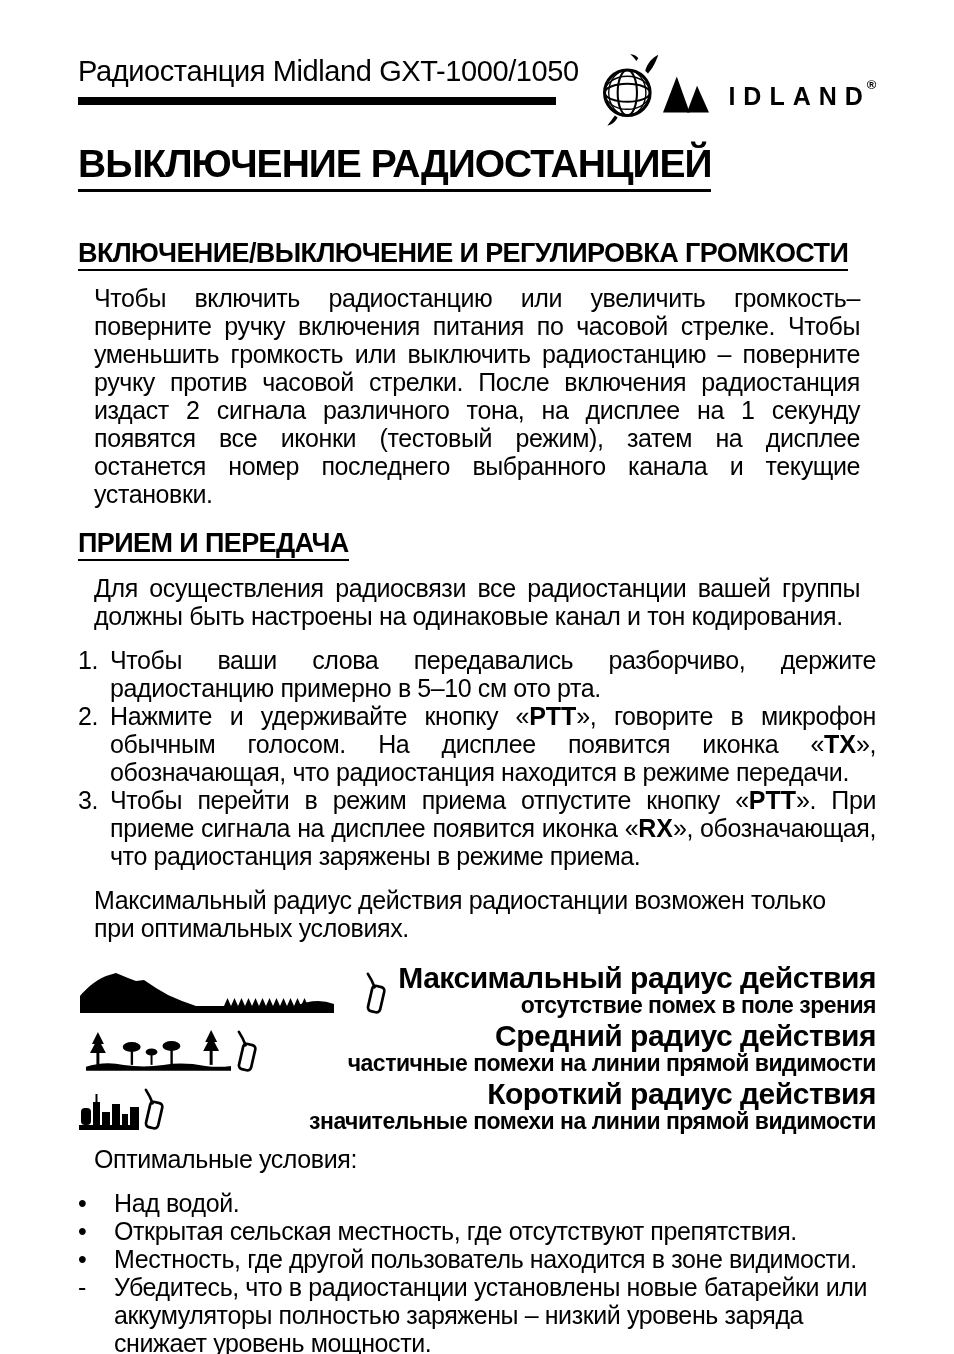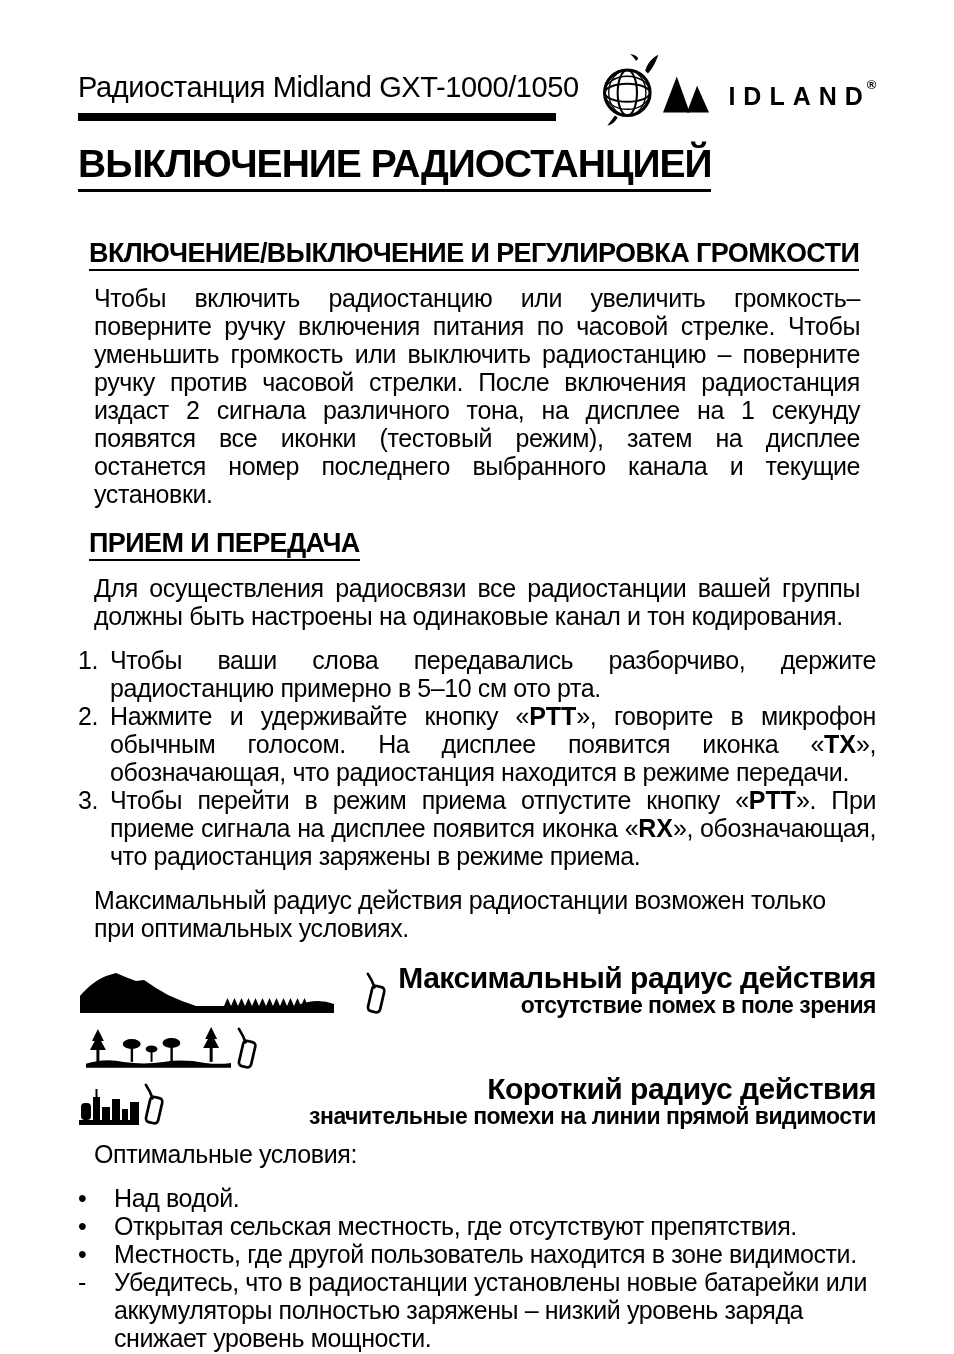--- a/index.html
+++ b/index.html
@@ -9,32 +9,32 @@
     margin:0 auto;
     padding:54px 78px 0 78px;
     background:#fff;color:#000;
     font-family:"Liberation Sans","DejaVu Sans",sans-serif;
     letter-spacing:-0.4px;
     overflow:hidden;
   }
   
   .hdr{display:flex;justify-content:space-between;align-items:flex-start;height:76px;}
   .hdr-left{flex:1;}
-  .doc-title{font-size:29px;line-height:34px;margin-top:16px;}
+  .doc-title{font-size:29px;line-height:34px;}
   .hdr-bar{width:478px;height:8px;background:#000;margin-top:9px;}
   .logo{display:flex;align-items:flex-start;margin-top:-2px;}
   .globe-svg{width:62px;height:76px;}
   .brandrow{display:flex;align-items:flex-end;margin-left:4px;margin-top:22px;}
   .m-svg{width:46px;height:40px;}
   .brand-rest{font-size:25px;font-weight:bold;letter-spacing:8px;line-height:36px;margin-left:19px;}
   .reg{font-size:13px;font-weight:bold;margin-bottom:22px;margin-left:-4px;}
   
   .page-title{display:inline-block;font-size:39px;font-weight:bold;letter-spacing:-1px;
     border-bottom:3px solid #000;padding-bottom:3px;margin-top:12px;line-height:44px;}
-  .h2{margin:20px 0 6px 11px;}
+  .h2{margin:20px 0 6px 0;}
   .h2 span{font-size:27px;font-weight:bold;letter-spacing:-0.6px;
     border-bottom:2.5px solid #000;padding-bottom:1px;line-height:30px;}
   
   .btxt{font-size:25px;line-height:28px;margin:16px;}
   .just{text-align:justify;}
   b{letter-spacing:0;}
   
   .nitem{display:flex;}
   .nnum{flex:none;width:32px;font-size:25px;line-height:28px;}
   .ntext{flex:1;font-size:25px;line-height:28px;text-align:justify;}
@@ -159,20 +159,24 @@
             <path d="M128,13 L136,28 L120,28 Z" fill="#000"></path>
             <rect x="126.5" y="28" width="3" height="14" fill="#000"></rect>
         </svg>
         <svg class="walkie" viewBox="0 0 26 46">
           <g transform="rotate(13 13 30)">
               <rect x="6" y="16" width="13" height="27" rx="4" fill="#fff" stroke="#000" stroke-width="2.8"></rect>
             </g>
           <path d="M11,17 Q8,9 4,3" fill="none" stroke="#000" stroke-width="2.8" stroke-linecap="round"></path>
         </svg>
       </span>
+      <span class="rlabels">
+        <div class="rtitle">Средний радиус действия</div>
+        <div class="rsub">частичные помехи на линии прямой видимости</div>
+      </span>
     </div>
 
     <div class="range-row r3">
       <span class="iconwrap">
         <svg width="62" height="50" viewBox="0 0 62 50">
           <rect x="1" y="44" width="60" height="5" fill="#000"></rect>
           <rect x="3" y="27" width="10" height="17" rx="4" fill="#000"></rect>
           <rect x="15" y="21" width="7" height="23" fill="#000"></rect>
           <line x1="18.5" y1="21" x2="18.5" y2="13" stroke="#000" stroke-width="2"></line>
           <rect x="24" y="31" width="8" height="13" fill="#000"></rect>

